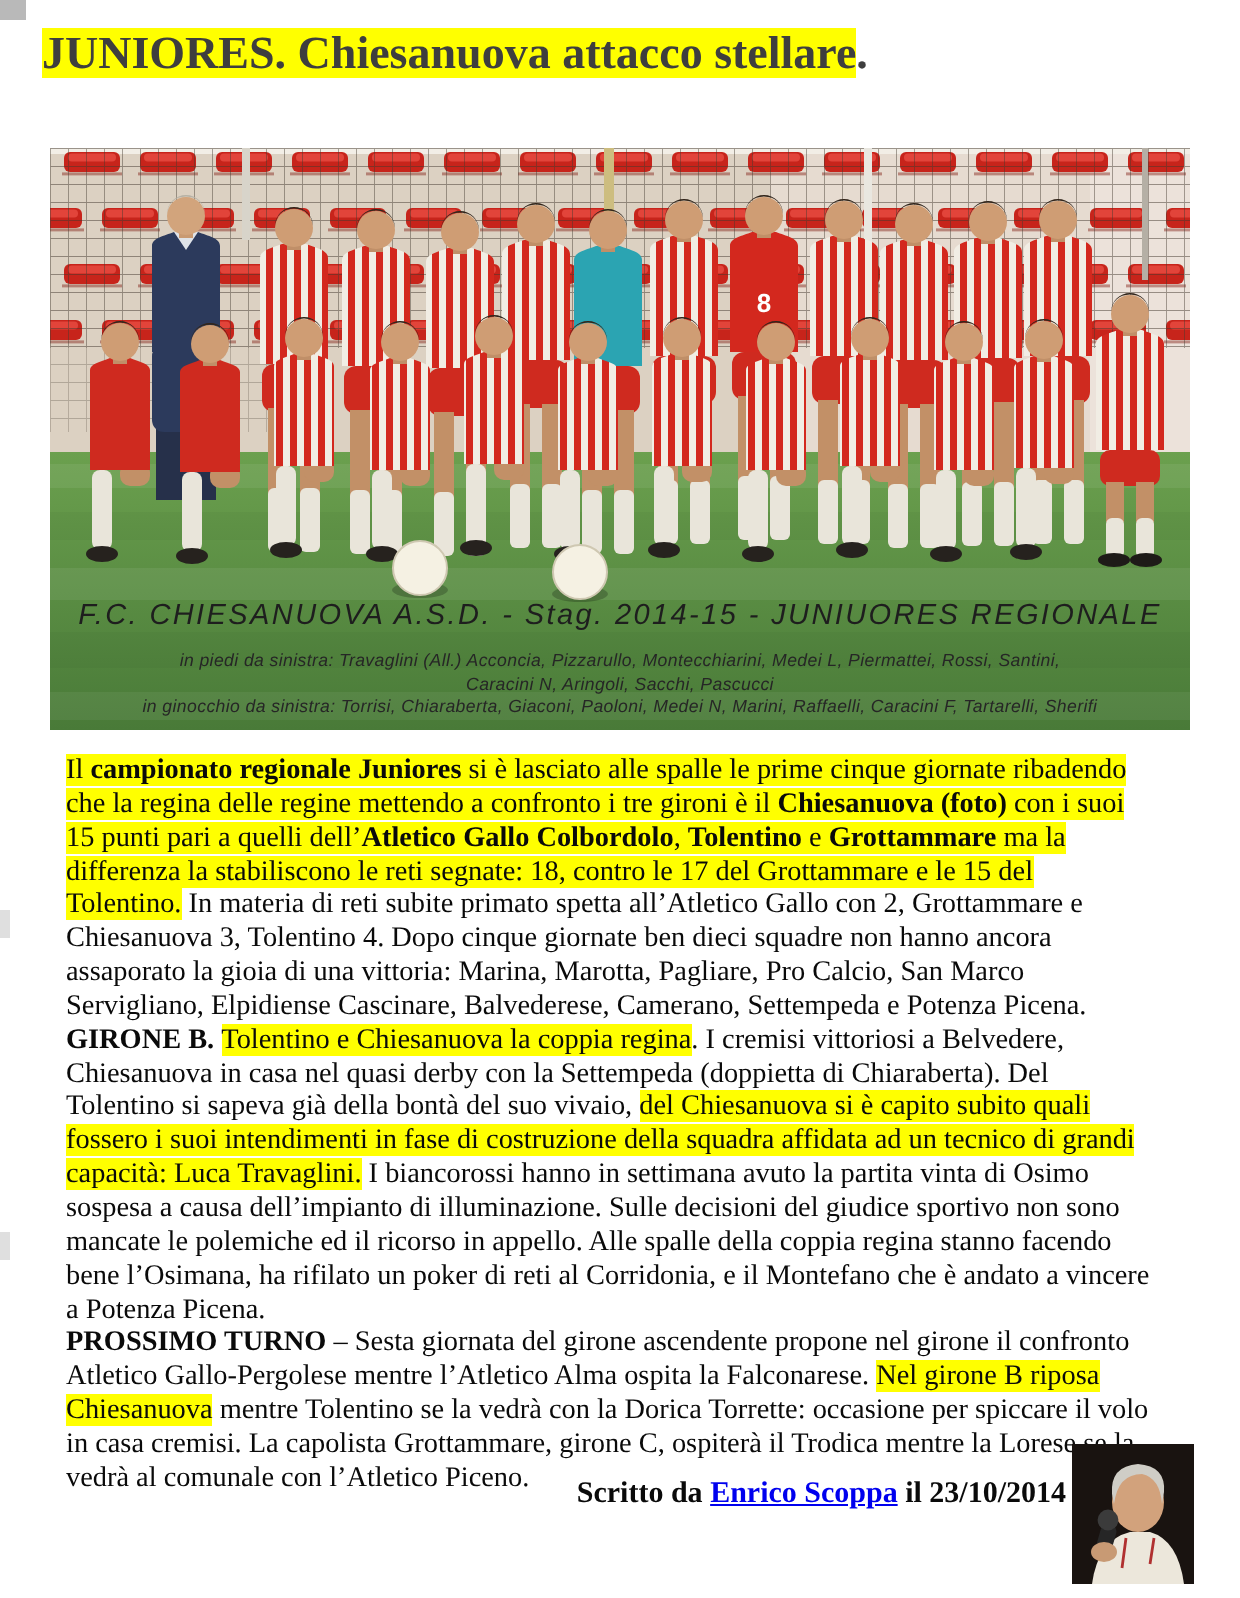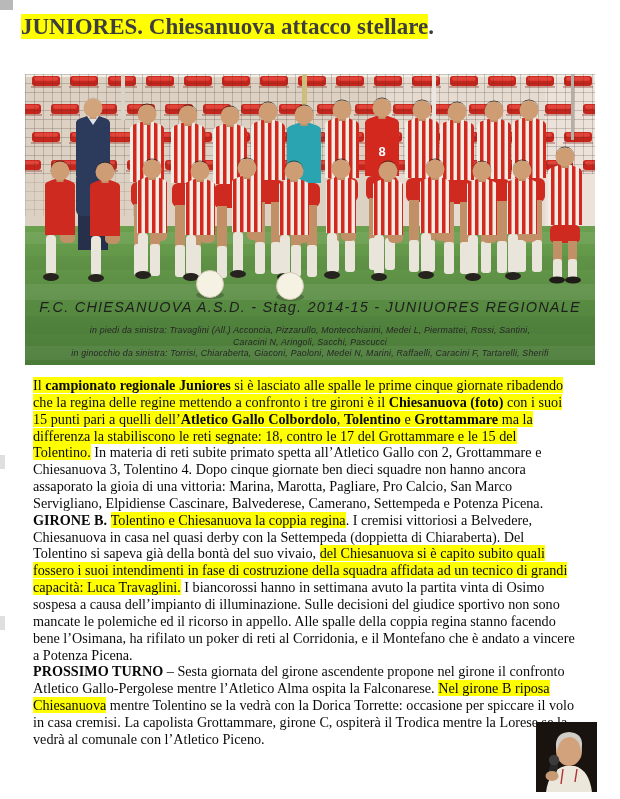--- a/index.html
+++ b/index.html
@@ -261,20 +261,21 @@
       <text class="cap2" x="285" y="282">in ginocchio da sinistra: Torrisi, Chiaraberta, Giaconi, Paoloni, Medei N, Marini, Raffaelli, Caracini F, Tartarelli, Sherifi</text>
     </g>
   </svg>
 
   <div class="article">
     <p><span class="hl">Il </span><span class="b hl">campionato regionale Juniores</span><span class="hl"> si è lasciato alle spalle le prime cinque giornate ribadendo</span><br><span class="hl">che la regina delle regine mettendo a confronto i tre gironi è il </span><span class="b hl">Chiesanuova (foto)</span><span class="hl"> con i suoi</span><br><span class="hl">15 punti pari a quelli dell’</span><span class="b hl">Atletico Gallo Colbordolo</span><span class="hl">, </span><span class="b hl">Tolentino</span><span class="hl"> e </span><span class="b hl">Grottammare</span><span class="hl"> ma la</span><br><span class="hl">differenza la stabiliscono le reti segnate: 18, contro le 17 del Grottammare e le 15 del</span><br><span class="hl">Tolentino.</span><span> In materia di reti subite primato spetta all’Atletico Gallo con 2, Grottammare e</span><br><span>Chiesanuova 3, Tolentino 4. Dopo cinque giornate ben dieci squadre non hanno ancora</span><br><span>assaporato la gioia di una vittoria: Marina, Marotta, Pagliare, Pro Calcio, San Marco</span><br><span>Servigliano, Elpidiense Cascinare, Balvederese, Camerano, Settempeda e Potenza Picena.</span></p>
     <p><span class="b">GIRONE B. </span><span class="hl">Tolentino e Chiesanuova la coppia regina</span><span>. I cremisi vittoriosi a Belvedere,</span><br><span>Chiesanuova in casa nel quasi derby con la Settempeda (doppietta di Chiaraberta). Del</span><br><span>Tolentino si sapeva già della bontà del suo vivaio, </span><span class="hl">del Chiesanuova si è capito subito quali</span><br><span class="hl">fossero i suoi intendimenti in fase di costruzione della squadra affidata ad un tecnico di grandi</span><br><span class="hl">capacità: Luca Travaglini.</span><span> I biancorossi hanno in settimana avuto la partita vinta di Osimo</span><br><span>sospesa a causa dell’impianto di illuminazione. Sulle decisioni del giudice sportivo non sono</span><br><span>mancate le polemiche ed il ricorso in appello. Alle spalle della coppia regina stanno facendo</span><br><span>bene l’Osimana, ha rifilato un poker di reti al Corridonia, e il Montefano che è andato a vincere</span><br><span>a Potenza Picena.</span></p>
     <p><span class="b">PROSSIMO TURNO</span><span> – Sesta giornata del girone ascendente propone nel girone il confronto</span><br><span>Atletico Gallo-Pergolese mentre l’Atletico Alma ospita la Falconarese. </span><span class="hl">Nel girone B riposa</span><br><span class="hl">Chiesanuova</span><span> mentre Tolentino se la vedrà con la Dorica Torrette: occasione per spiccare il volo</span><br><span>in casa cremisi. La capolista Grottammare, girone C, ospiterà il Trodica mentre la Lorese se la</span><br><span>vedrà al comunale con l’Atletico Piceno.</span></p>
   </div>
 
+  <div class="author"><span class="b">Scritto da </span><a href="#" class="lnk b">Enrico Scoppa</a><span class="b"> il 23/10/2014</span></div>
 
   <svg class="portrait" viewBox="0 0 61 70" xmlns="http://www.w3.org/2000/svg">
     <rect width="61" height="70" fill="#191310"></rect>
     <path d="M10,70 Q13,48 29,44 L39,44 Q53,48 56,70 Z" fill="#ece7db"></path>
     <path d="M27,47 L25,62 M41,47 L39,60" stroke="#b03030" stroke-width="1.4" fill="none"></path>
     <ellipse cx="33" cy="29" rx="13" ry="15" fill="#d2a27c"></ellipse>
     <path d="M20,25 Q19,11 33,10 Q47,11 46,24 L45,30 Q44,17 35,15 Q23,15 21,30 Z" fill="#cfcdc6"></path>
     <rect x="13" y="40" width="8" height="16" rx="3.5" transform="rotate(16 17 48)" fill="#262626"></rect>
     <circle cx="18" cy="38" r="5.2" fill="#3b3b3b"></circle>
     <ellipse cx="16" cy="54" rx="6.5" ry="5" fill="#c89a74"></ellipse>

